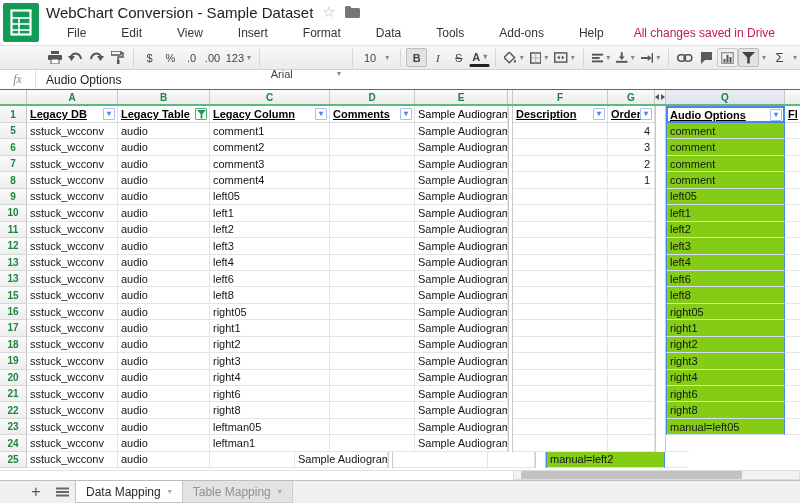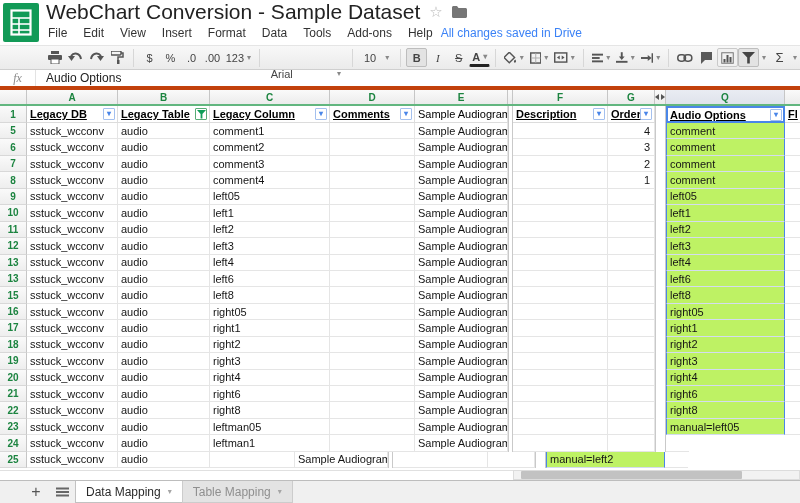--- a/index.html
+++ b/index.html
@@ -4,26 +4,26 @@
 <style>
   * { margin:0; padding:0; box-sizing:border-box; }
   html,body { width:800px; height:503px; overflow:hidden; background:#fff;
     font-family:"Liberation Sans", sans-serif; }
 
   
   .topbar { position:relative; height:45px; background:#fff; }
   .logo { position:absolute; left:3px; top:3px; width:36px; height:39px;
     background:#129a57; border-radius:2px; display:flex; align-items:center; justify-content:center; cursor:pointer; }
   .titleline { position:absolute; left:46px; top:2px; height:20px; display:flex; align-items:center; gap:9px; }
-  .doc-title { font-size:21px; color:#222; white-space:nowrap; cursor:text; }
+  .doc-title { font-size:15px; color:#222; white-space:nowrap; cursor:text; }
   .star-ic { color:#b9b9b9; font-size:15px; cursor:pointer; }
   .star-ic::after { content:"☆"; }
   .menubar { position:absolute; left:40px; top:23px; display:flex; align-items:center; font-size:12px; color:#333; }
-  .menu-item { padding:3px 8px; cursor:pointer; white-space:nowrap; }
-  .save-status { color:#3b82f6; white-space:nowrap; }
+  .menu-item { padding:3px 8px; cursor:pointer; white-space:nowrap;margin-left:19px; }
+  .save-status { color:#be185d; margin-left:22px; white-space:nowrap; }
 
   
   .toolbar { height:25px; background:linear-gradient(#f8f8f8,#ebebeb);
     border-top:1px solid #e5e5e5; border-bottom:1px solid #cfcfcf;
     display:flex; align-items:center; padding-left:44px; }
   .tbtn { height:19px; min-width:21px; display:flex; align-items:center; justify-content:center;
     font-size:11px; color:#444; border:1px solid transparent; border-radius:2px; cursor:pointer;
     padding:0 2px; white-space:nowrap; }
   .tbtn svg { display:block; }
   .pressed { background:#e3e3e3; border-color:#bdbdbd; }
@@ -34,21 +34,21 @@
   .caret-only::after { margin-left:0; }
   .fontbtn { width:84px; justify-content:space-between; padding:0 5px;margin-top:32px; }
   .sizebtn { width:38px; justify-content:space-between; padding:0 5px; }
   .bold-lbl { font-weight:bold; }
   .italic-lbl { font-style:italic; font-family:"Liberation Serif",serif; }
   .strike-lbl { text-decoration:line-through; }
   .color-lbl { border-bottom:3px solid #222; line-height:10px; font-weight:bold; }
   .sigma-lbl { font-size:13px; }
 
   
-  .formula { height:20px; background:#fff; border-bottom:4px solid #c2410c; display:flex; align-items:center; }
+  .formula { height:20px; background:#fff; border-bottom:1px solid #c2410c; display:flex; align-items:center; }
   .fxbox { width:36px; height:100%; display:flex; align-items:center; justify-content:center;
     font-style:italic; color:#8a8a8a; font-size:12px; border-right:1px solid #e3e3e3;
     font-family:"Liberation Serif",serif; }
   .fvalue { padding-left:10px; font-size:12px; color:#222; cursor:text; flex:1; }
 
   
   .grid { height:380px; background:#fff; overflow:hidden; }
   .letterrow { display:flex; height:16px; border-bottom:2px solid #62b67f; }
   .hcell { border-right:1px solid #c6c6c6; background:linear-gradient(#fafafa,#ececec);
     display:flex; align-items:center; justify-content:center;
@@ -72,21 +72,21 @@
   .active-cell { border:2px solid #4a86e8; padding-left:2px; }
 
   .rows {}
   .srow { display:flex; height:16.45px; }
   .cell { border-right:1px solid #e5e5e5; border-bottom:1px solid #e5e5e5;
     font-size:11px; color:#151515; display:flex; align-items:center;
     padding-left:3px; overflow:hidden; white-space:nowrap; cursor:cell; }
   .rowhead { justify-content:center; padding:0; font-size:10px; font-weight:bold; color:#1c8440;
     background:linear-gradient(#fafafa,#eeeeee); border-right:1px solid #c6c6c6; border-bottom:1px solid #d8d8d8; cursor:pointer; }
   .num { justify-content:flex-end; padding-right:4px; padding-left:0; }
-  .qcell { background:#bef264; border-left:1px solid #4a86e8; border-right:1px solid #4a86e8;
+  .qcell { background:#84cc16; border-left:1px solid #4a86e8; border-right:1px solid #4a86e8;
     border-bottom:1px solid #d3dcf0; }
   .bandcol { border-left:1px solid #c9c9c9; border-right:1px solid #c9c9c9; border-bottom:none; background:#fff; }
   .hband { background:linear-gradient(#fafafa,#ececec); }
 
   
   .wN{width:27px;flex:none}.wA{width:91px;flex:none}.wB{width:92px;flex:none}
   .wC{width:120px;flex:none}.wD{width:85px;flex:none}.wE{width:93px;flex:none}
   .wGap{width:5px;flex:none}.wF{width:95px;flex:none}.wG{width:47px;flex:none}
   .wArr{width:11px;flex:none}.wQ{width:119px;flex:none}.wR{width:23px;flex:none;border-right:none}
 

